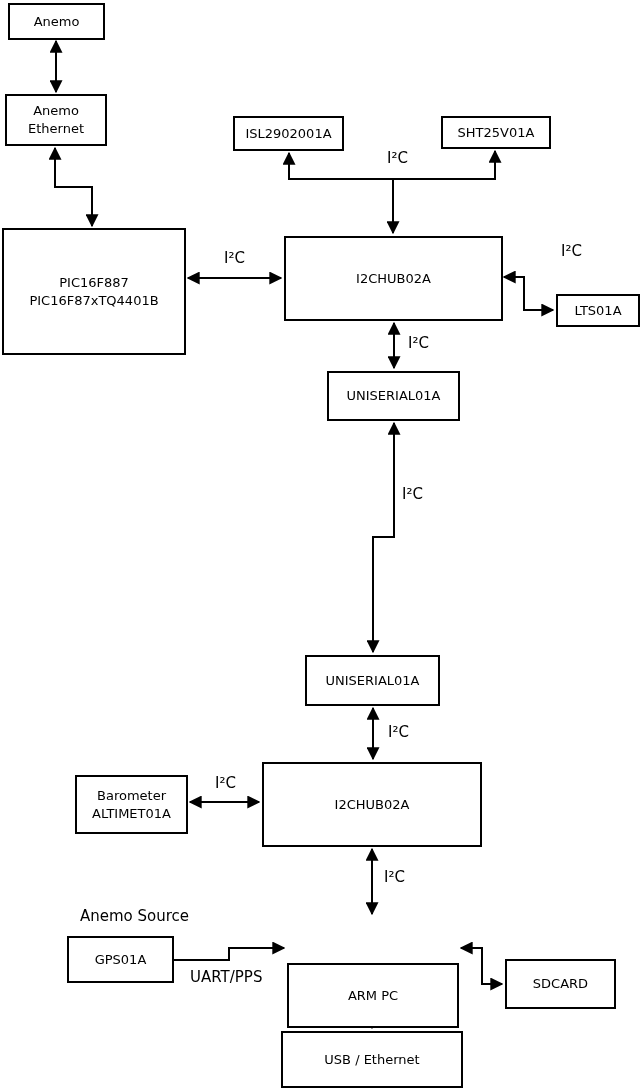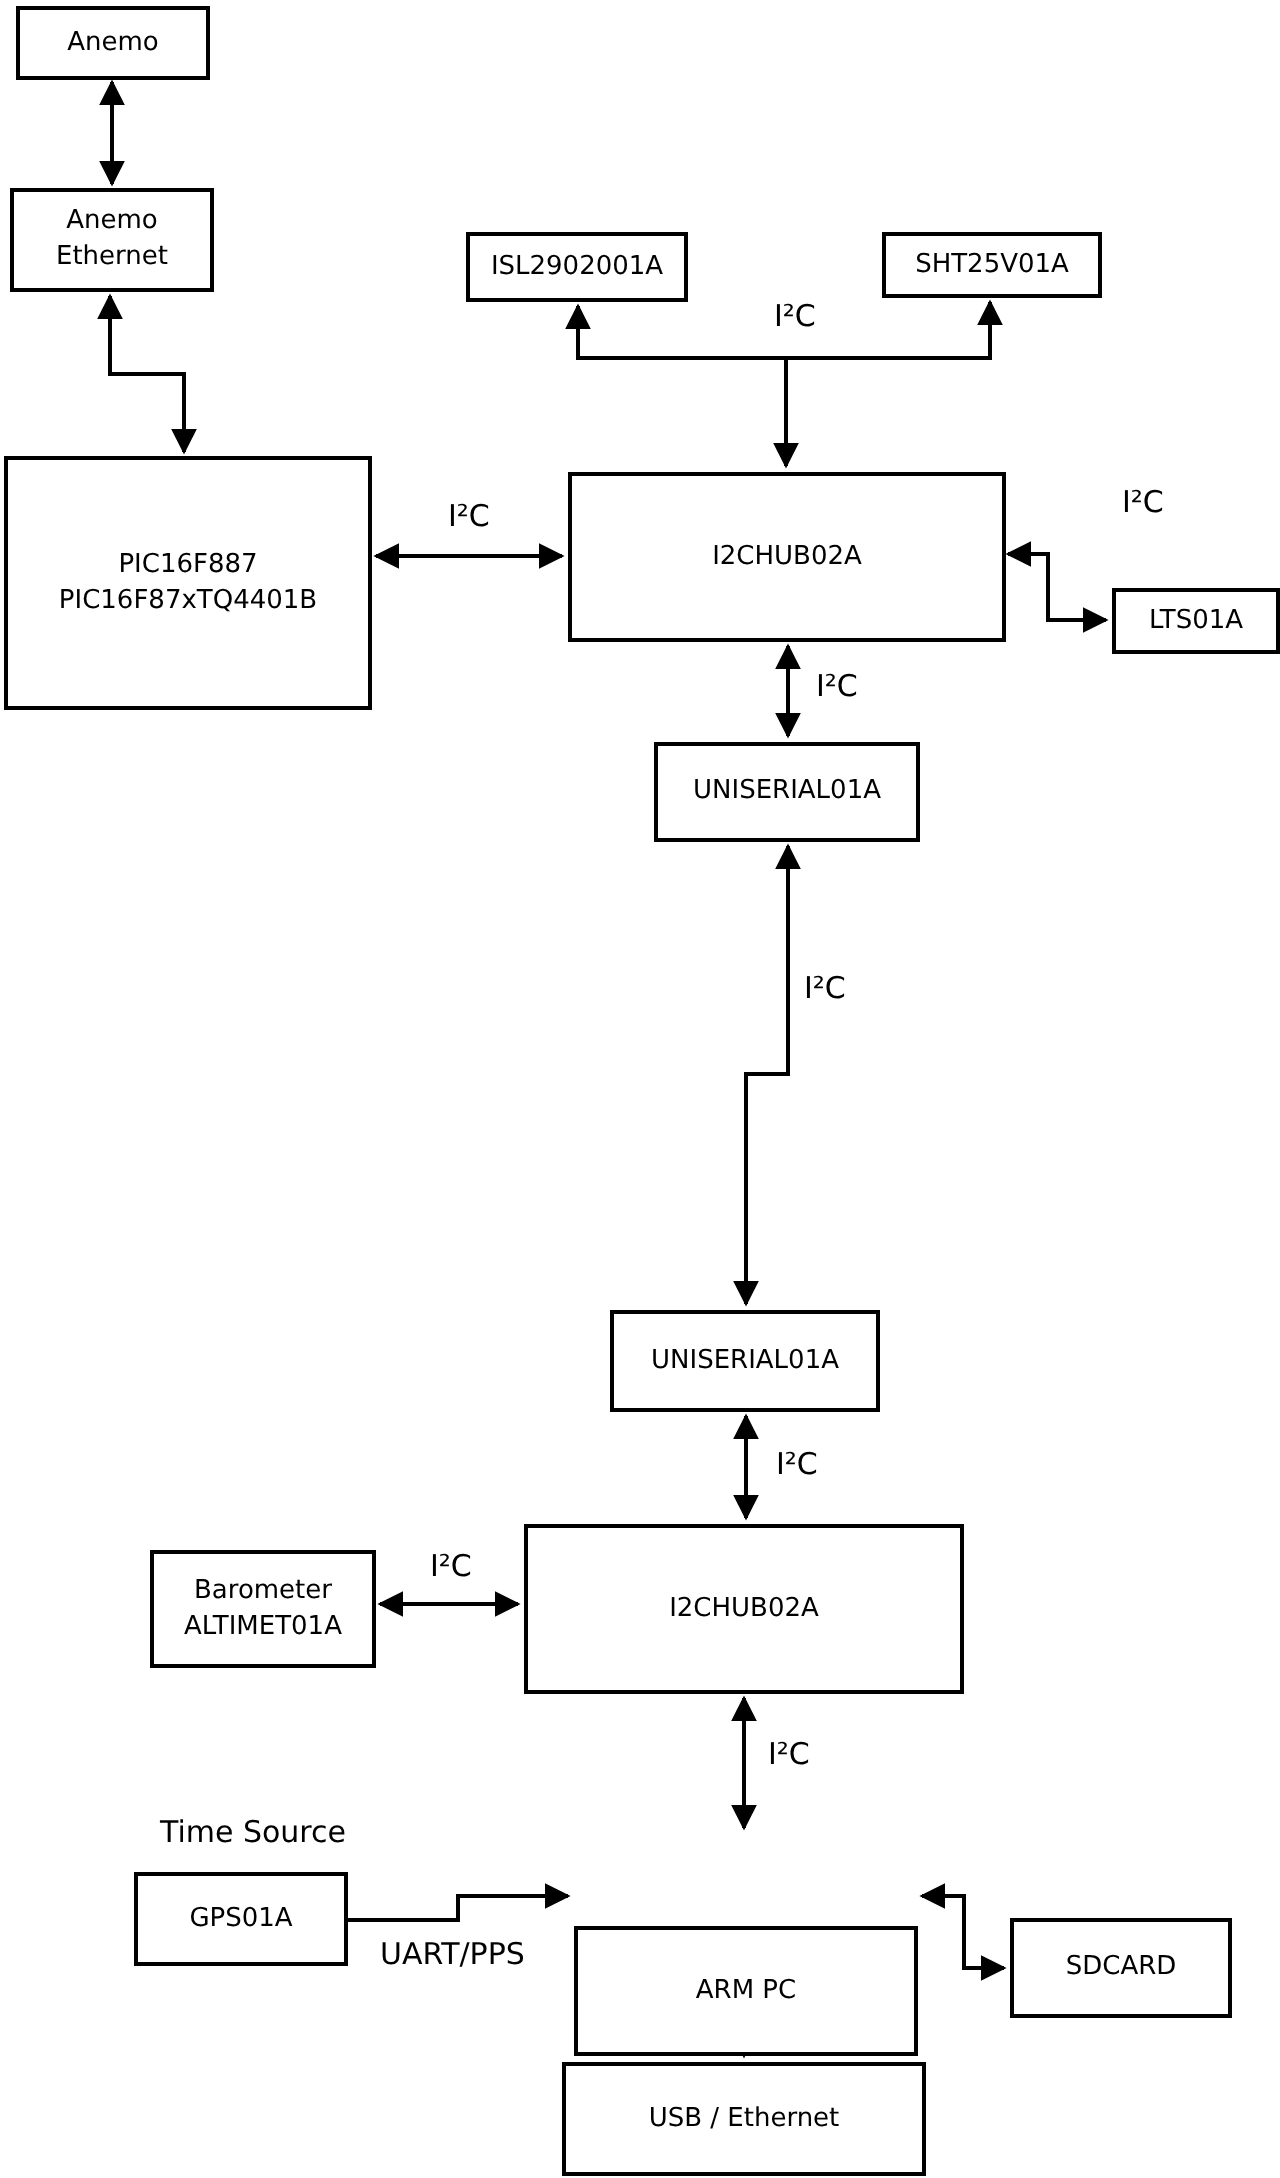--- a/index.html
+++ b/index.html
@@ -110,16 +110,16 @@
   </div>
 
   <div class="elabel" style="left:387px;top:151px">I²C</div>
   <div class="elabel" style="left:224px;top:251px">I²C</div>
   <div class="elabel" style="left:561px;top:244px">I²C</div>
   <div class="elabel" style="left:408px;top:336px">I²C</div>
   <div class="elabel" style="left:402px;top:487px">I²C</div>
   <div class="elabel" style="left:388px;top:725px">I²C</div>
   <div class="elabel" style="left:215px;top:776px">I²C</div>
   <div class="elabel" style="left:384px;top:870px">I²C</div>
-  <div class="elabel" style="left:80px;top:909px">Time Source</div>
+  <div class="elabel" style="left:80px;top:909px">Anemo Source</div>
   <div class="elabel" style="left:190px;top:970px">UART/PPS</div>
 
 </div>
 
 </body></html>

